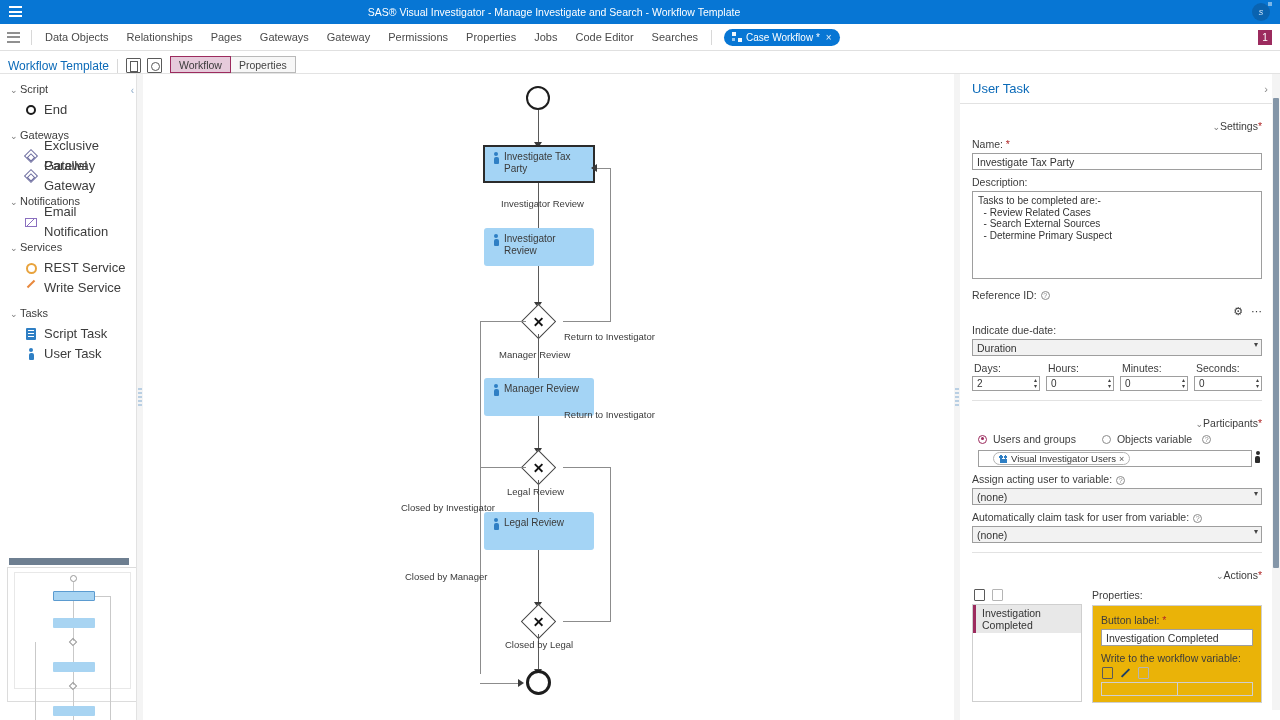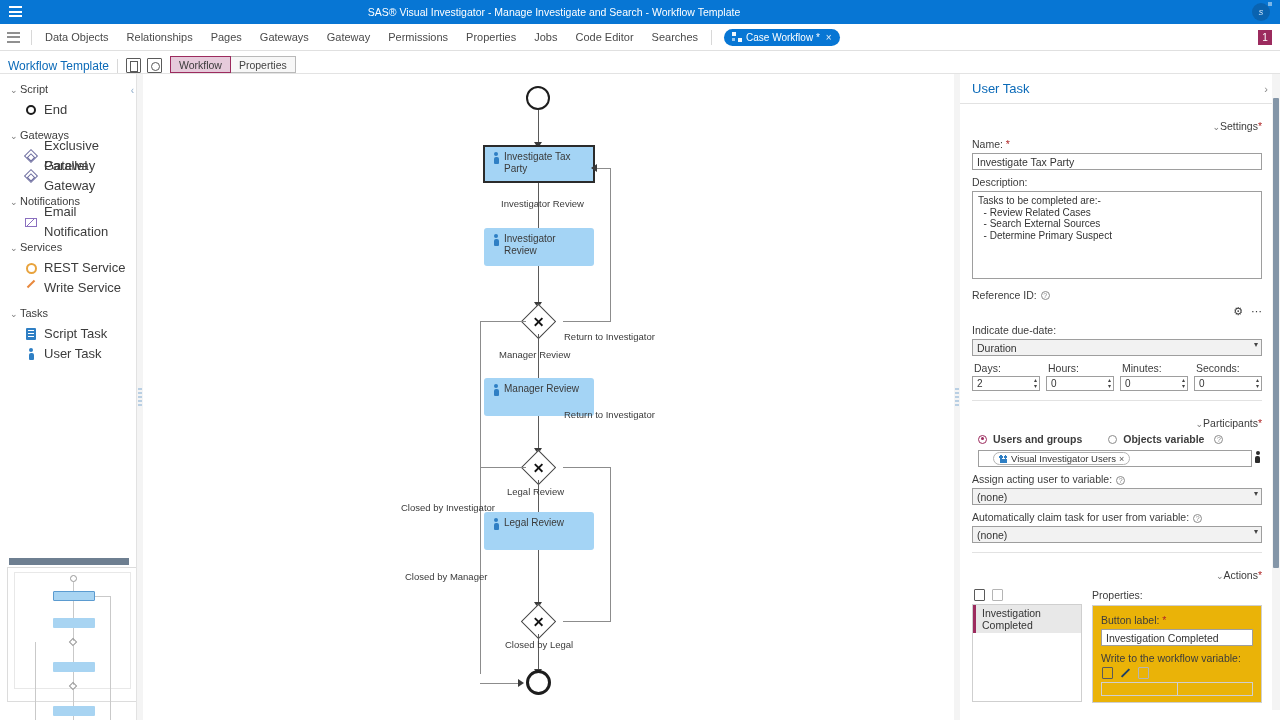--- a/index.html
+++ b/index.html
@@ -356,21 +356,21 @@
   .radio-row { display: flex; align-items: center; gap: 6px; margin: 4px 0 5px 6px; }
   .radio {
     width: 9px; height: 9px; border-radius: 50%; border: 1.5px solid #8b8b8b;
     display: inline-block; position: relative; cursor: pointer; flex: 0 0 9px;
   }
   .radio.on { border-color: #9c2b5e; }
   .radio.on::after {
     content: ""; position: absolute; left: 1.5px; top: 1.5px;
     width: 3px; height: 3px; border-radius: 50%; background: #9c2b5e;
   }
-  .radio-lbl { font-size: 10.5px; color: #3c3c3c; cursor: pointer; font-weight: bold; }
+  .radio-lbl { font-size: 10.5px; color: #3c3c3c; cursor: pointer; }
 
   .tokenbox {
     display: flex; align-items: center;
     border: 1px solid #9e9e9e; height: 17px; background: #fff;
     padding: 0 14px; position: relative;
   }
   .token {
     display: inline-flex; align-items: center; gap: 3px;
     border: 1px solid #b3b3b3; border-radius: 9px;
     height: 13px; padding: 0 5px; font-size: 9.5px; color: #333;

